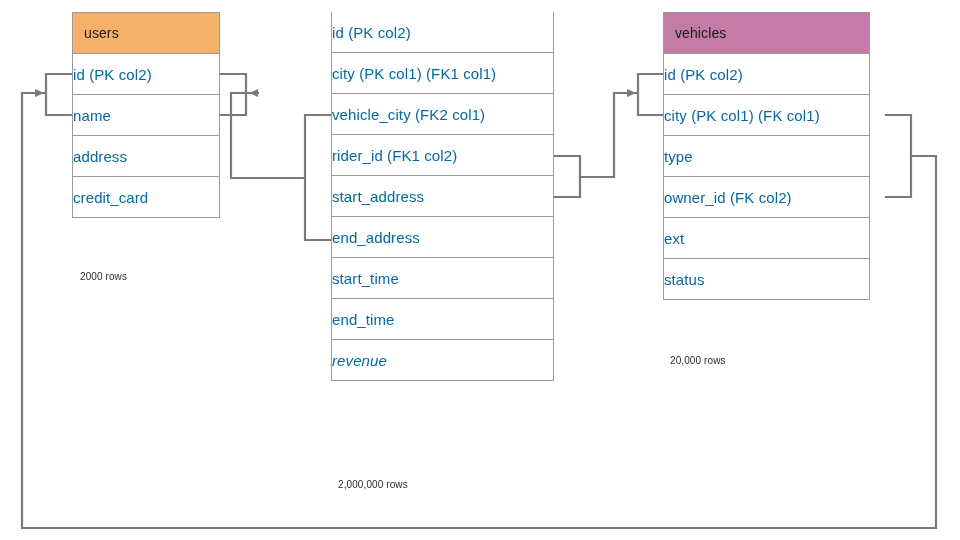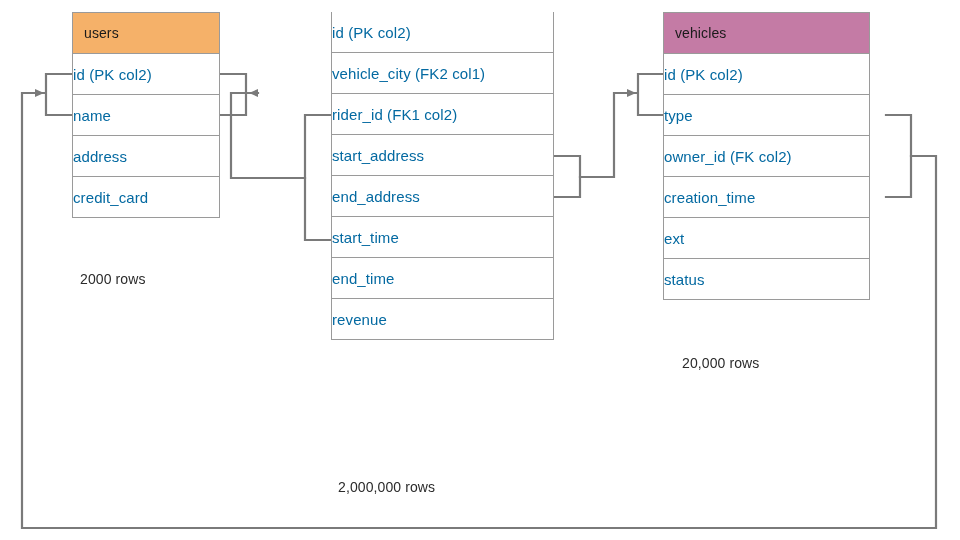--- a/index.html
+++ b/index.html
@@ -50,21 +50,21 @@
     background: #ffffff;
     font-size: 15px;
     color: #0369a1;
     display: flex;
     align-items: center;
     letter-spacing: 0.1px;
     white-space: nowrap;
   }
   .row-count {
     position: absolute;
-    font-size: 14px;
+    font-size: 10px;
     color: #2b2b2b;
     white-space: nowrap;
     letter-spacing: 0.1px;
   }
 </style>
 </head>
 <body>
 
 <div id="canvas">
 
@@ -104,34 +104,35 @@
       <div class="entity" style="left: 72px; top: 12px; width: 148px;">
         <div class="entity-header" style="height: 42px; background: rgb(245, 177, 105);">users</div>
         <div class="entity-field" style="height: 41px;">id (PK col2)</div>
         <div class="entity-field" style="height: 41px;">name</div>
         <div class="entity-field" style="height: 41px;">address</div>
         <div class="entity-field" style="height: 41px;">credit_card</div>
       </div>
       <div class="row-count" style="left: 80px; top: 271px;">2000 rows</div>
       <div class="entity" style="left: 331px; top: 12px; width: 223px;">
         <div class="entity-field" style="height: 41px;">id (PK col2)</div>
+        <div class="entity-field" style="height: 41px;">city (PK col1) (FK1 col1)</div>
         <div class="entity-field" style="height: 41px;">vehicle_city (FK2 col1)</div>
         <div class="entity-field" style="height: 41px;">rider_id (FK1 col2)</div>
         <div class="entity-field" style="height: 41px;">start_address</div>
         <div class="entity-field" style="height: 41px;">end_address</div>
         <div class="entity-field" style="height: 41px;">start_time</div>
         <div class="entity-field" style="height: 41px;">end_time</div>
-        <div class="entity-field" style="height: 41px;">revenue</div>
+        <div class="entity-field" style="height: 41px; font-style: italic;">revenue</div>
       </div>
       <div class="row-count" style="left: 338px; top: 479px;">2,000,000 rows</div>
       <div class="entity" style="left: 663px; top: 12px; width: 207px;">
         <div class="entity-header" style="height: 42px; background: rgb(196, 123, 165);">vehicles</div>
         <div class="entity-field" style="height: 41px;">id (PK col2)</div>
+        <div class="entity-field" style="height: 41px;">city (PK col1) (FK col1)</div>
         <div class="entity-field" style="height: 41px;">type</div>
         <div class="entity-field" style="height: 41px;">owner_id (FK col2)</div>
-        <div class="entity-field" style="height: 41px;">creation_time</div>
         <div class="entity-field" style="height: 41px;">ext</div>
         <div class="entity-field" style="height: 41px;">status</div>
       </div>
-      <div class="row-count" style="left: 670px; top: 355px; margin-left: 12px;">20,000 rows</div>
+      <div class="row-count" style="left: 670px; top: 355px;">20,000 rows</div>
     </div>
 
 </div>
 
 </body></html>

